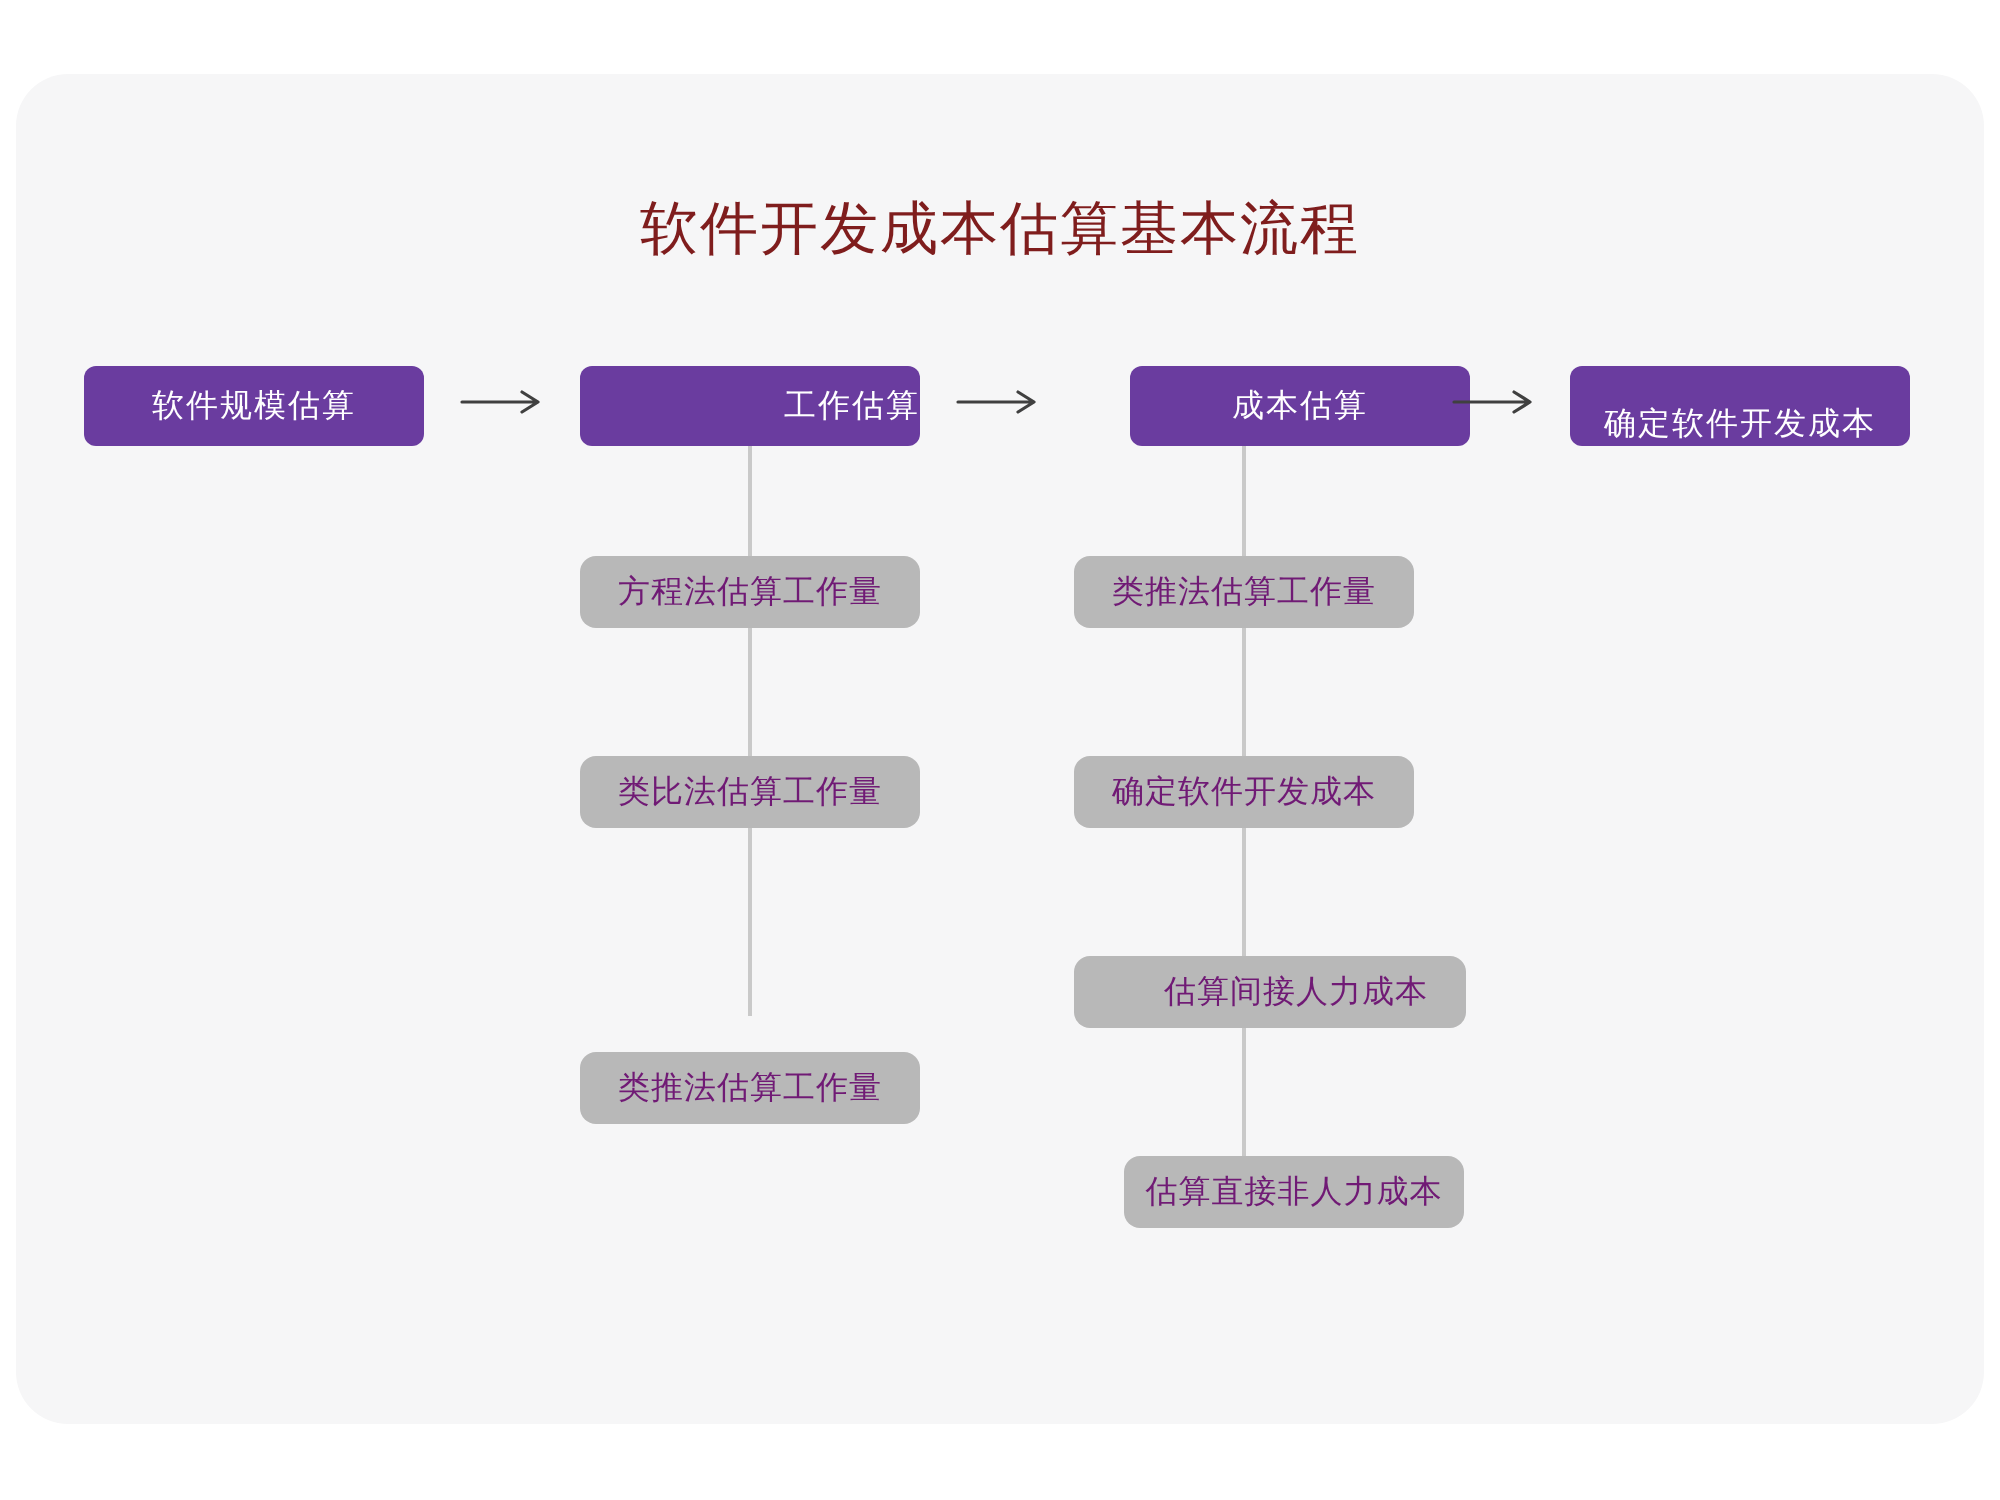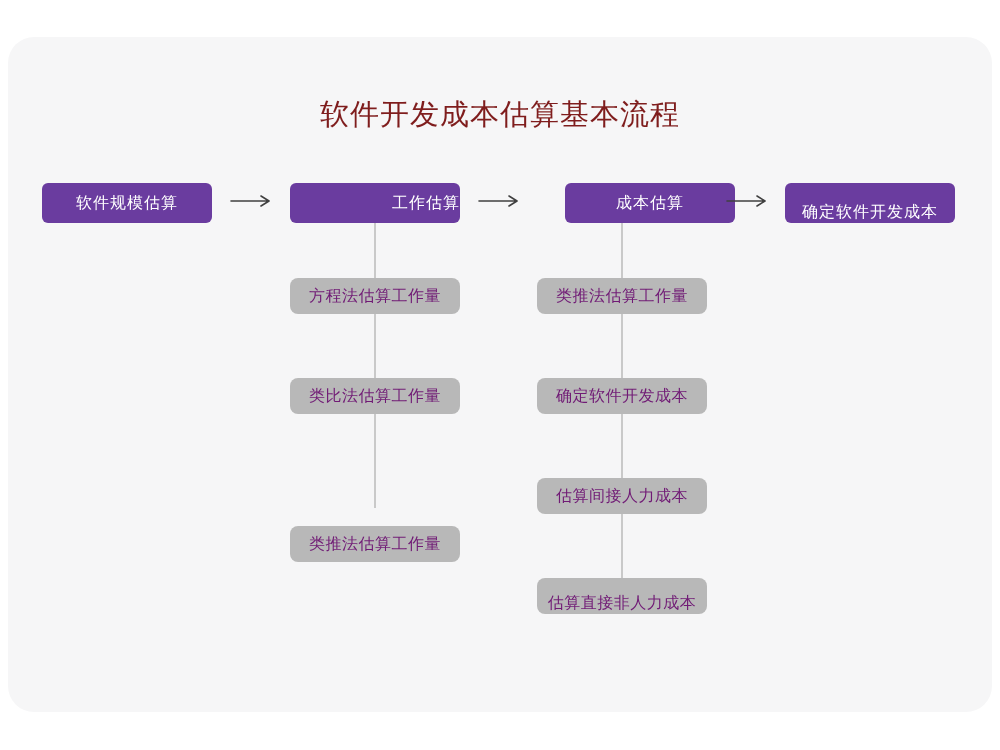--- a/index.html
+++ b/index.html
@@ -67,22 +67,22 @@
   .arrow-3 { left: 718px; }
   
   .line-work { left: 366px; top: 181px; height: 290px; }
   .step-work-1 { left: 282px; top: 241px; }
   .step-work-2 { left: 282px; top: 341px; }
   .step-work-3 { left: 282px; top: 441px; margin-top: 48px; }
   
   .line-cost { left: 613px; top: 181px; height: 390px; }
   .step-cost-1 { left: 529px; top: 241px; }
   .step-cost-2 { left: 529px; top: 341px; }
-  .step-cost-3 { left: 529px; top: 441px; }
-  .step-cost-4 { left: 529px; top: 541px; align-items: flex-end; }
+  .step-cost-3 { left: 529px; top: 441px; padding-left: 26px; }
+  .step-cost-4 { left: 554px; top: 541px; }
 </style>
 </head>
 <body>
 
 <div class="page">
   <div class="card">
 
     <div class="diagram-title">软件开发成本估算基本流程</div>
 
     <div class="connector-v line-work"></div>

